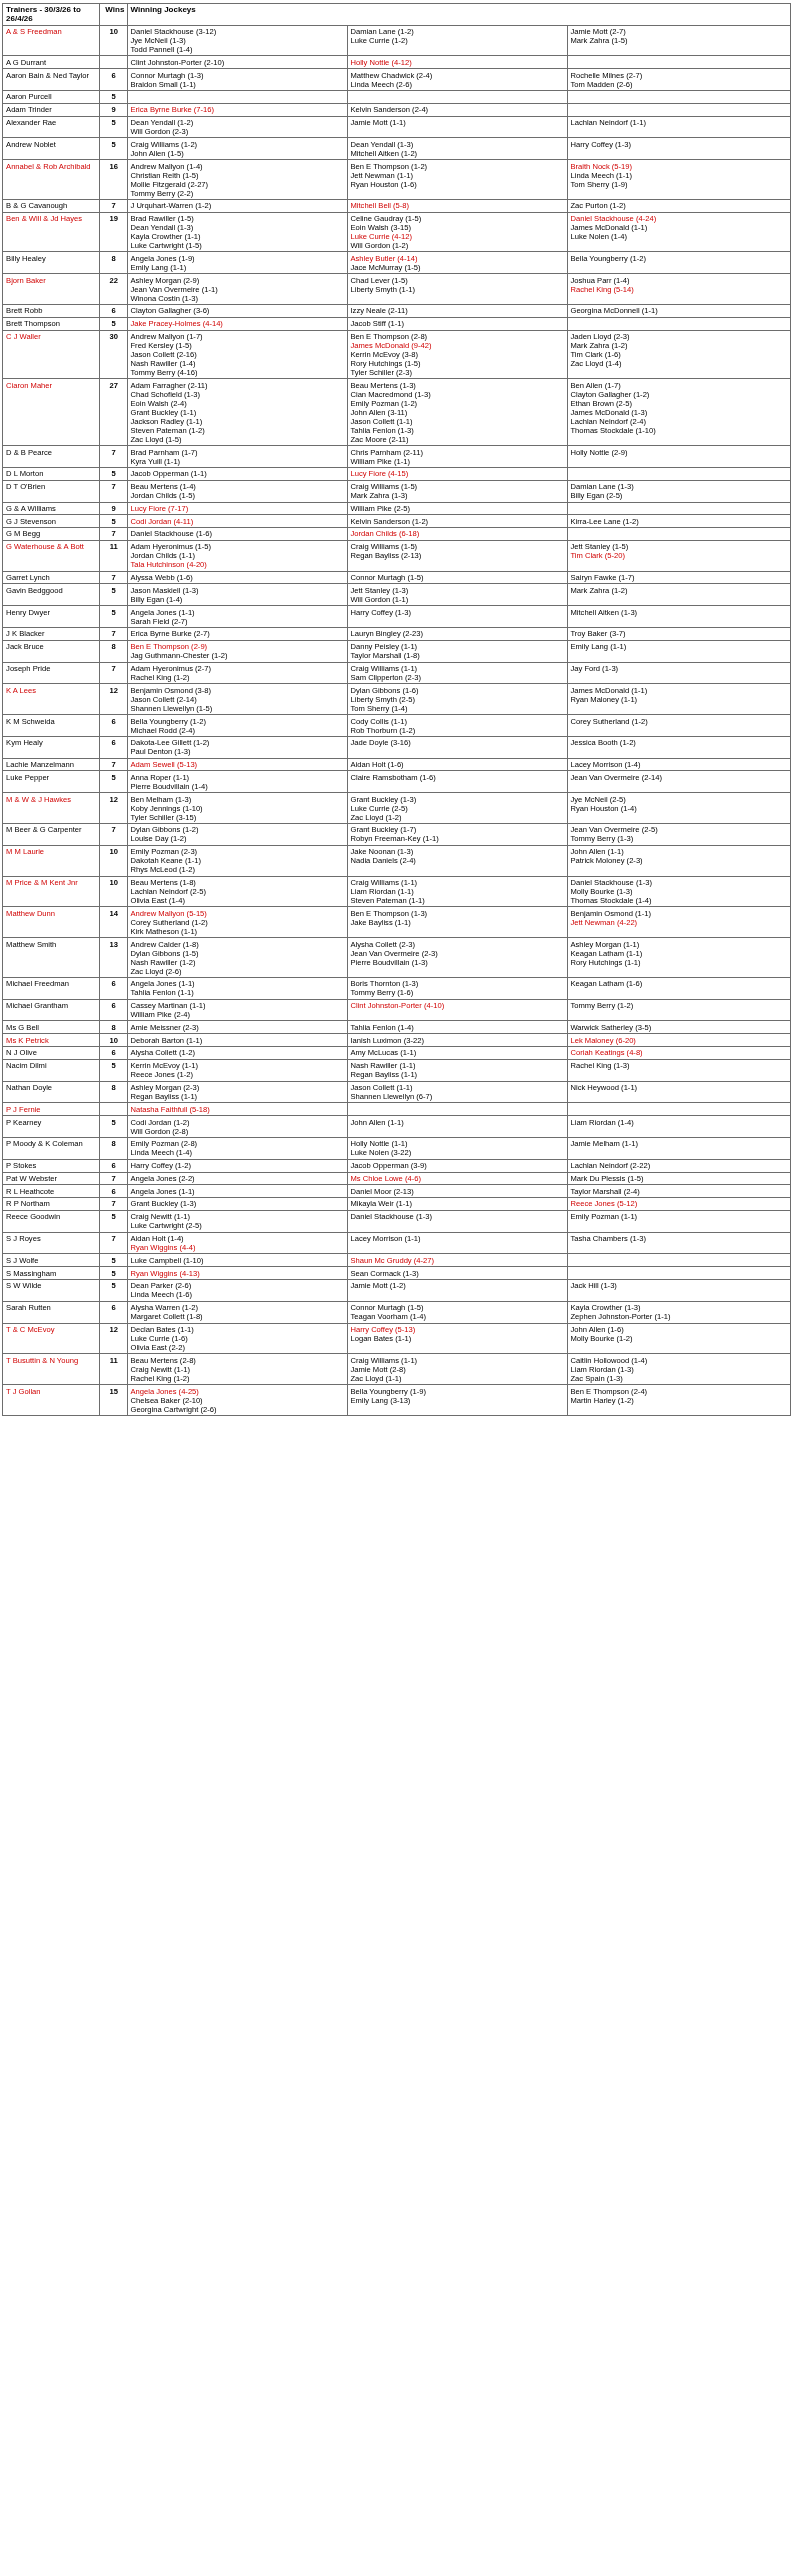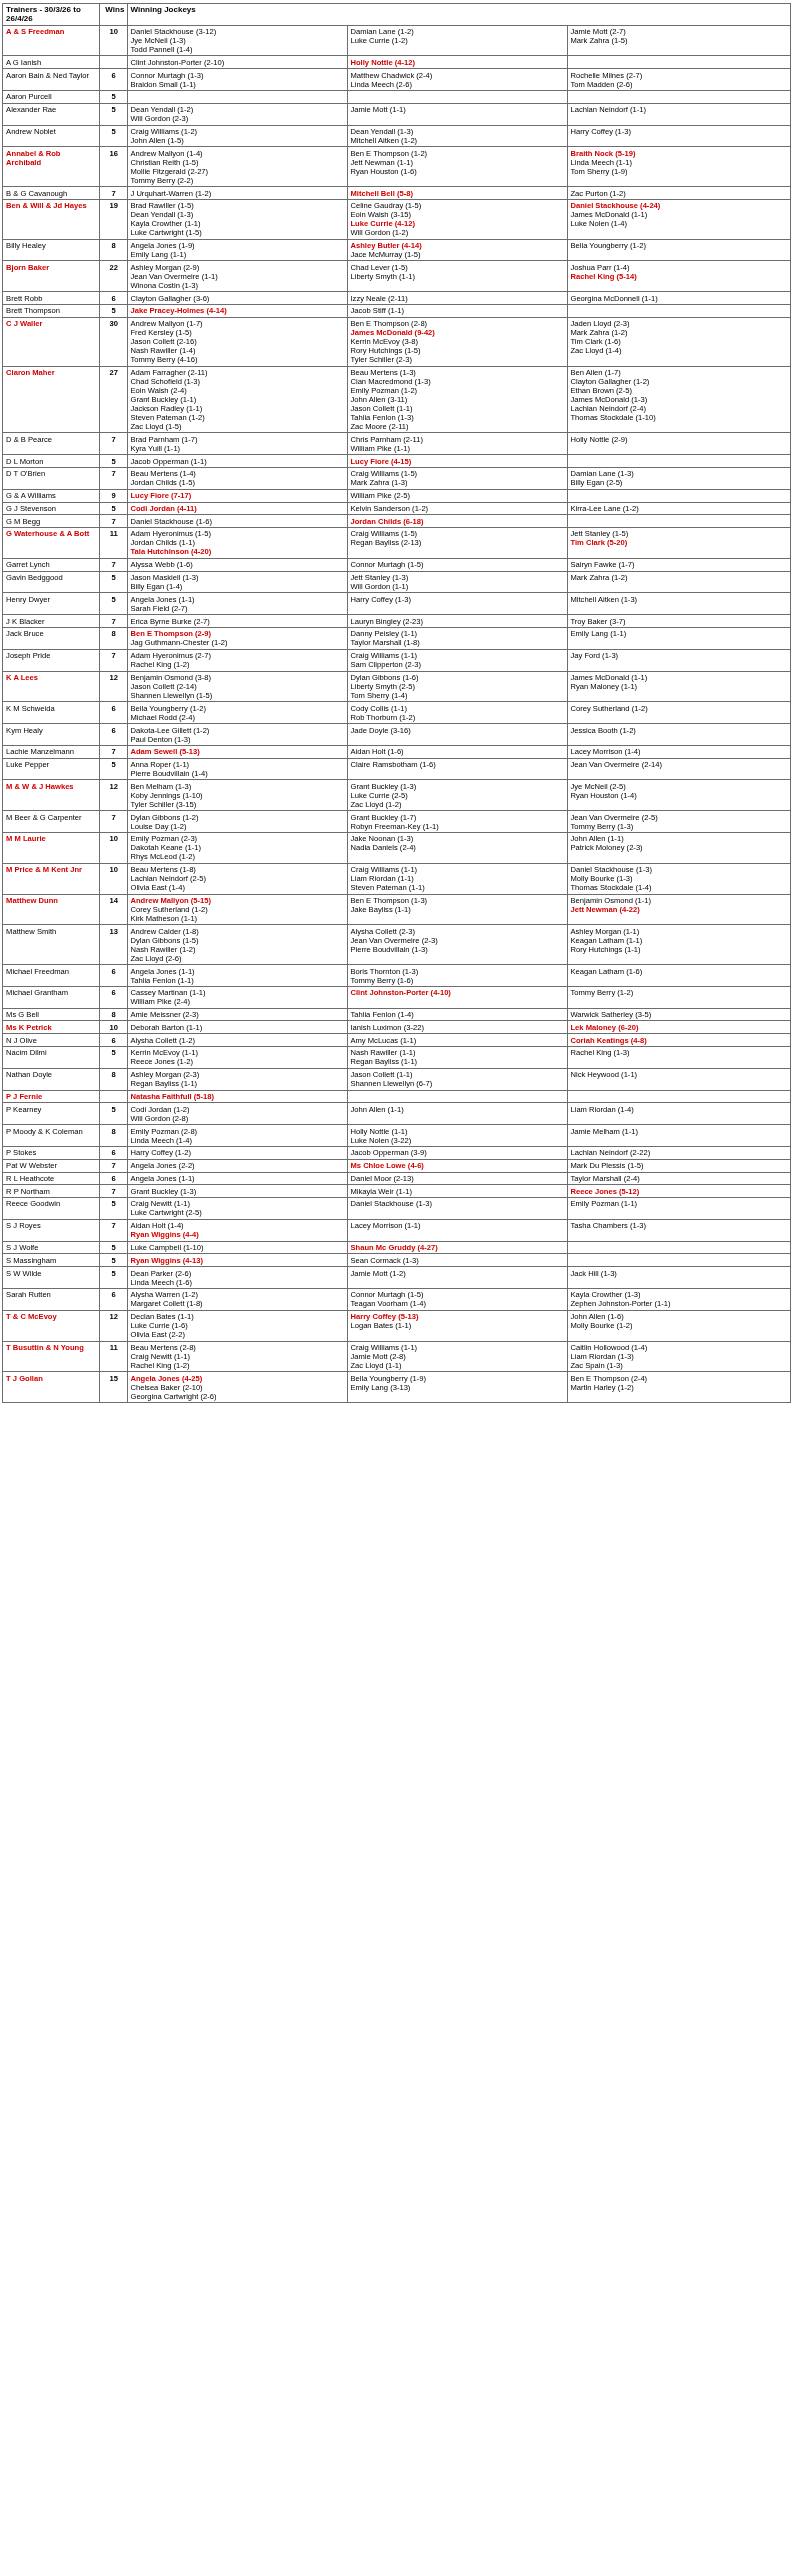--- a/index.html
+++ b/index.html
@@ -9,21 +9,21 @@
   col.c0{width:97px;}
   col.c1{width:27.4px;}
   col.c2{width:220px;}
   col.c3{width:220px;}
   col.c4{width:223px;}
   th,td{border:0.7px solid #6d6d6d;vertical-align:top;padding:1.4px 2.2px 1.4px 2.9px;font-size:7.6px;line-height:9px;color:#000;}
   th{font-weight:bold;text-align:left;font-size:8px;}
   th.wins{text-align:right;}
   td.wins{text-align:center;font-weight:bold;}
   td.trainer{font-weight:normal;}
-  .r{color:#d00000;font-weight:bold;}
+  .r{color:#d00000;font-weight:normal;}
   .line{display:block;white-space:nowrap;overflow:hidden;text-overflow:clip;}
   .jockeycell .line{display:block;}
 </style>
 </head>
 <body>
 
 <div id="page">
   <table>
     <colgroup>
       <col class="c0">
@@ -51,21 +51,21 @@
           <td class="jockeycell">
             <span class="line">Damian Lane (1-2)</span>
             <span class="line">Luke Currie (1-2)</span>
           </td>
           <td class="jockeycell">
             <span class="line">Jamie Mott (2-7)</span>
             <span class="line">Mark Zahra (1-5)</span>
           </td>
         </tr>
         <tr>
-          <td class="trainer"><span class="">A G Ianish</span></td>
+          <td class="trainer"><span class="">A G Durrant</span></td>
           <td class="wins"></td>
           <td class="jockeycell">
             <span class="line">Clint Johnston-Porter (2-10)</span>
           </td>
           <td class="jockeycell">
             <span class="line r">Holly Nottle (4-12)</span>
           </td>
           <td class="jockeycell"></td>
         </tr>
         <tr>
@@ -82,20 +82,31 @@
           <td class="jockeycell">
             <span class="line">Rochelle Milnes (2-7)</span>
             <span class="line">Tom Madden (2-6)</span>
           </td>
         </tr>
         <tr>
           <td class="trainer"><span class="">Aaron Purcell</span></td>
           <td class="wins">5</td>
           <td class="jockeycell"></td>
           <td class="jockeycell"></td>
+          <td class="jockeycell"></td>
+        </tr>
+        <tr>
+          <td class="trainer"><span class="">Adam Trinder</span></td>
+          <td class="wins">9</td>
+          <td class="jockeycell">
+            <span class="line r">Erica Byrne Burke (7-16)</span>
+          </td>
+          <td class="jockeycell">
+            <span class="line">Kelvin Sanderson (2-4)</span>
+          </td>
           <td class="jockeycell"></td>
         </tr>
         <tr>
           <td class="trainer"><span class="">Alexander Rae</span></td>
           <td class="wins">5</td>
           <td class="jockeycell">
             <span class="line">Dean Yendall (1-2)</span>
             <span class="line">Will Gordon (2-3)</span>
           </td>
           <td class="jockeycell">

